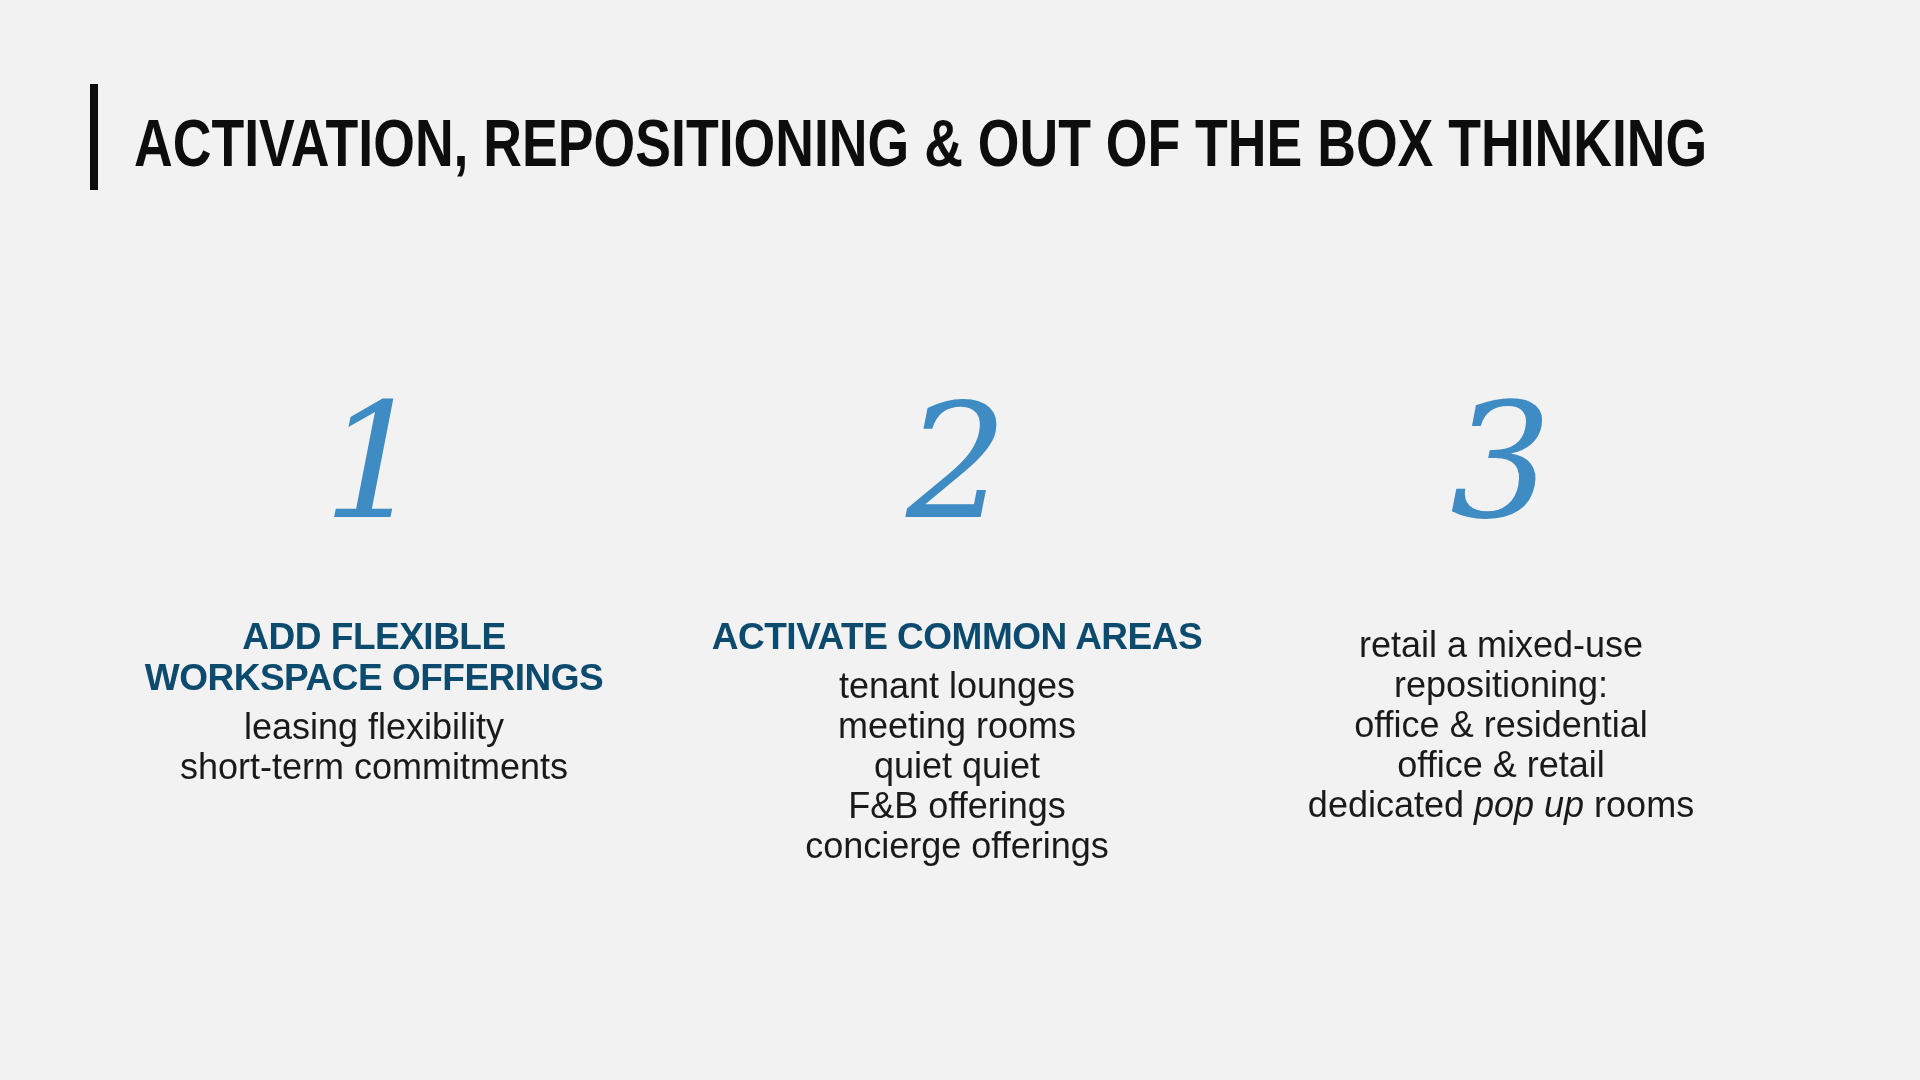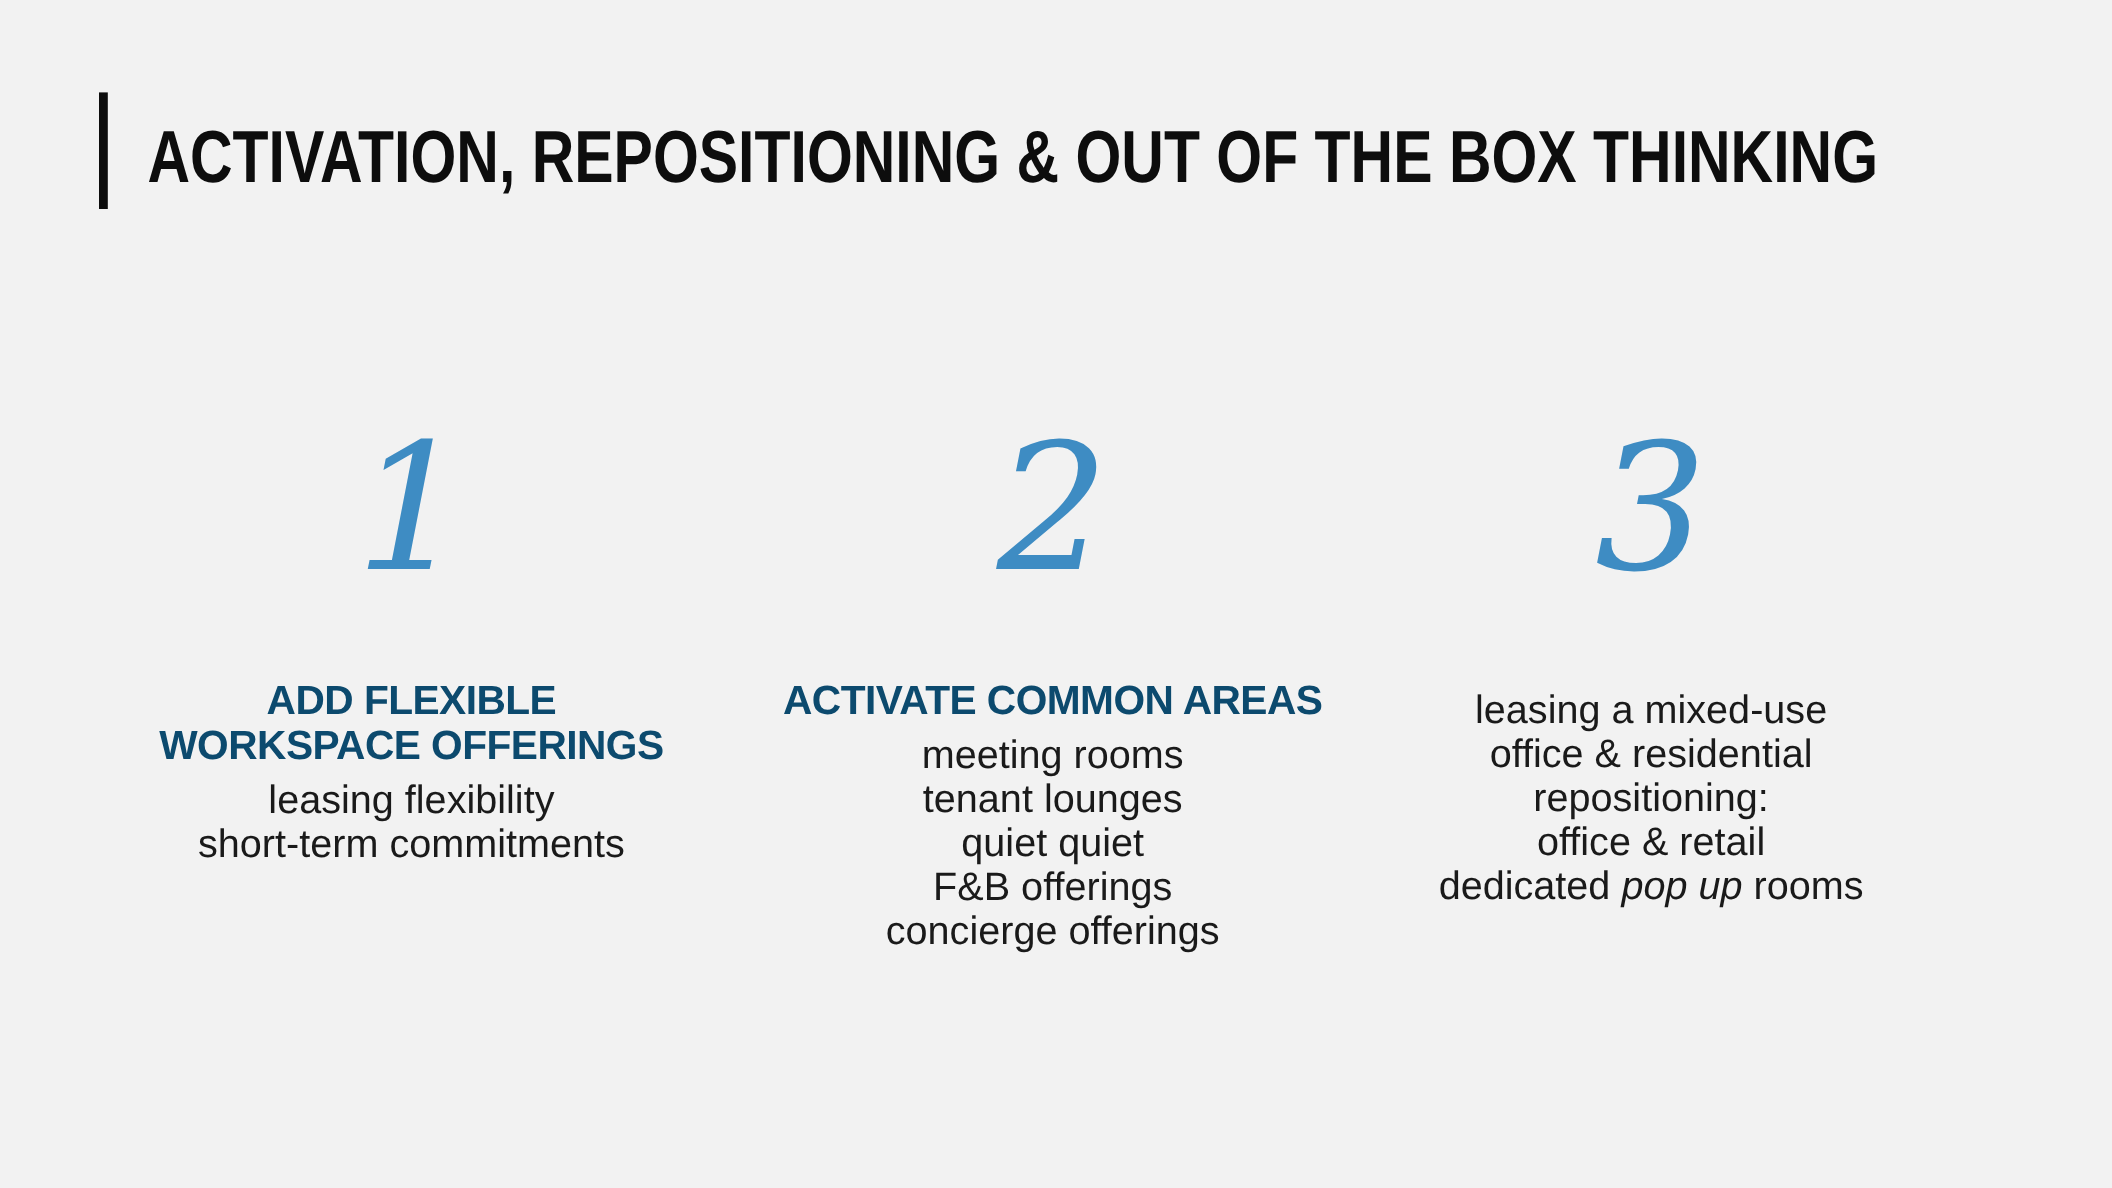--- a/index.html
+++ b/index.html
@@ -89,32 +89,32 @@
     <div class="body">
       <div class="body-line">leasing flexibility</div>
       <div class="body-line">short-term commitments</div>
     </div>
   </div>
 
   <div class="col col-2">
     <div class="num">2</div>
     <div class="heading">ACTIVATE COMMON AREAS</div>
     <div class="body">
+      <div class="body-line">tenant lounges</div>
       <div class="body-line">meeting rooms</div>
-      <div class="body-line">tenant lounges</div>
       <div class="body-line">quiet quiet</div>
       <div class="body-line">F&amp;B offerings</div>
       <div class="body-line">concierge offerings</div>
     </div>
   </div>
 
   <div class="col col-3">
     <div class="num">3</div>
     <div class="body">
-      <div class="body-line">leasing a mixed-use</div>
+      <div class="body-line">retail a mixed-use</div>
+      <div class="body-line">repositioning:</div>
       <div class="body-line">office &amp; residential</div>
-      <div class="body-line">repositioning:</div>
       <div class="body-line">office &amp; retail</div>
       <div class="body-line"><span>dedicated </span><span class="it">pop up</span><span> rooms</span></div>
     </div>
   </div>
 
 </div>
 
 </body></html>

